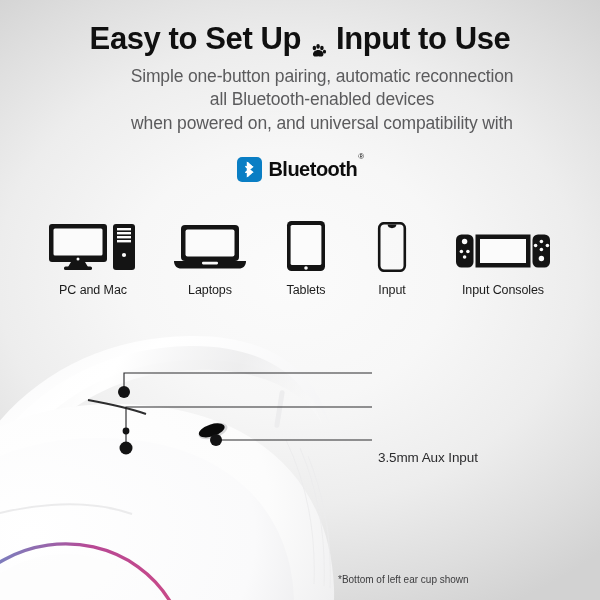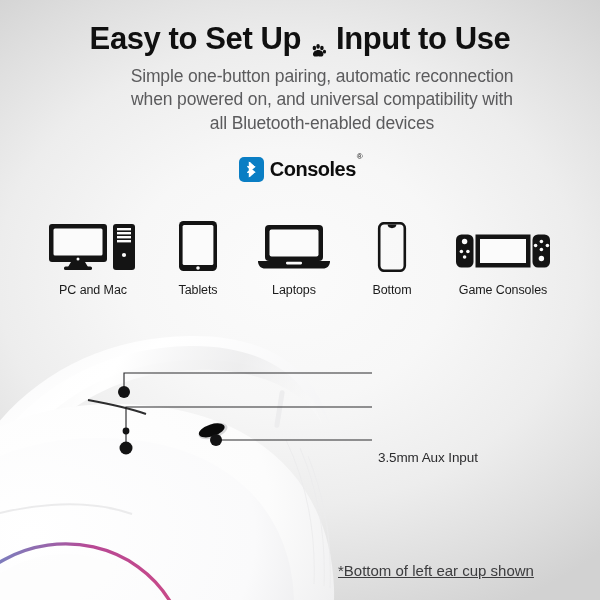--- a/index.html
+++ b/index.html
@@ -121,25 +121,24 @@
     color:#2c2c2e;
     white-space:nowrap;
     letter-spacing:-0.1px;
   }
   .cl-1 { left:378px; top:36px; }
   .cl-2 { left:378px; top:70px; }
   .cl-3 { left:378px; top:120px; }
 
   .footnote {
     position:absolute;
-    left:338px; top:232px;
-    font-size:15px;
+    left:338px; top:244px;
+    font-size:10px;
     color:#3c3c3e;
     white-space:nowrap;
-    text-decoration:underline;
   }
 </style>
 </head>
 <body>
 
 <div id="infographic">
 
   <div class="header">
 
     <div class="title">
@@ -151,37 +150,37 @@
           <ellipse cx="16.8" cy="8.4" rx="2.5" ry="3.1" fill="#101010"></ellipse>
           <ellipse cx="20.4" cy="13.6" rx="2.3" ry="2.7" fill="#101010"></ellipse>
           <path d="M11.6 11.2c4.4 0 7.4 3.1 7.4 6.1 0 2.4-2 3.6-4.2 3.2-1.1-.2-2.1-.5-3.2-.5s-2.1.3-3.2.5c-2.2.4-4.2-.8-4.2-3.2 0-3 3-6.1 7.4-6.1z" fill="#101010"></path>
         </svg>
       </span>
       <span>Input to Use</span>
     </div>
 
     <div class="subtitle">
       <div>Simple one-button pairing, automatic reconnection</div>
+      <div>all Bluetooth-enabled devices</div>
       <div>when powered on, and universal compatibility with</div>
-      <div>all Bluetooth-enabled devices</div>
     </div>
 
     <div class="bt-badge">
       <span class="bt-mark">
         <svg viewBox="0 0 24 24" width="17" height="17">
           <path d="M10.3 3.2v7.0l4.1-3.6-4.1-3.4zm0 10.6v7.0l4.2-3.5-4.2-3.5z
                    M9.0 2.6v18.8l6.9-5.8-4.3-3.6 4.3-3.6L9.0 2.6z
                    M7.0 8.0l9.6 8.0M7.0 16.0l9.6-8.0" stroke="#ffffff" stroke-width="1.7" fill="none" stroke-linecap="round"></path>
           <path d="M10.6 2.8l5.3 4.5-5.3 4.4V2.8zm0 9.0l5.3 4.5-5.3 4.4v-8.9z" fill="#ffffff"></path>
           <path d="M10.6 2.8v18.0" stroke="#ffffff" stroke-width="1.7" stroke-linecap="round"></path>
           <path d="M6.9 7.6l7.9 8.6M6.9 16.2l7.9-8.6" stroke="#ffffff" stroke-width="1.7" fill="none" stroke-linecap="round"></path>
         </svg>
       </span>
       <span class="bt-word">
-        <span>Consoles</span><sup>®</sup>
+        <span>Bluetooth</span><sup>®</sup>
       </span>
     </div>
   </div>
 
   <div class="devices">
 
     <div class="device pc">
       <div class="device-art">
         <svg width="92" height="50" viewBox="0 0 92 50">
           <rect x="2" y="2" width="58" height="38" rx="3" fill="#141414"></rect>
@@ -193,72 +192,72 @@
           <rect x="70" y="6" width="14" height="2.4" fill="#fbfbfb"></rect>
           <rect x="70" y="10" width="14" height="2.4" fill="#fbfbfb"></rect>
           <rect x="70" y="14" width="14" height="2.4" fill="#fbfbfb"></rect>
           <rect x="70" y="18" width="14" height="2.4" fill="#fbfbfb"></rect>
           <circle cx="77" cy="33" r="2.1" fill="#fbfbfb"></circle>
         </svg>
       </div>
       <div class="device-label">PC and Mac</div>
     </div>
 
-    <div class="device tab">
-      <div class="device-art">
-        <svg width="42" height="52" viewBox="0 0 42 52">
-          <rect x="2" y="1" width="38" height="50" rx="4.5" fill="#141414"></rect>
-          <rect x="5.6" y="5" width="30.8" height="40" rx="1.6" fill="#fbfbfb"></rect>
-          <circle cx="21" cy="48" r="1.8" fill="#fbfbfb"></circle>
-        </svg>
-      </div>
-      <div class="device-label">Tablets</div>
-    </div>
-
     <div class="device lap">
       <div class="device-art">
         <svg width="80" height="50" viewBox="0 0 80 50">
           <rect x="11" y="3" width="58" height="36" rx="4" fill="#141414"></rect>
           <rect x="15.5" y="7.5" width="49" height="27" rx="2" fill="#fbfbfb"></rect>
           <path d="M4 39h72c0 5-3.2 7.5-7 7.5H11c-3.8 0-7-2.5-7-7.5z" fill="#141414"></path>
           <rect x="32" y="39.8" width="16" height="2.6" rx="1.1" fill="#fbfbfb"></rect>
         </svg>
       </div>
       <div class="device-label">Laptops</div>
     </div>
 
+    <div class="device tab">
+      <div class="device-art">
+        <svg width="42" height="52" viewBox="0 0 42 52">
+          <rect x="2" y="1" width="38" height="50" rx="4.5" fill="#141414"></rect>
+          <rect x="5.6" y="5" width="30.8" height="40" rx="1.6" fill="#fbfbfb"></rect>
+          <circle cx="21" cy="48" r="1.8" fill="#fbfbfb"></circle>
+        </svg>
+      </div>
+      <div class="device-label">Tablets</div>
+    </div>
+
     <div class="device pho">
       <div class="device-art">
         <svg width="30" height="50" viewBox="0 0 30 50">
           <rect x="2.2" y="1.2" width="25.6" height="47.6" rx="5" fill="none" stroke="#141414" stroke-width="2.6"></rect>
           <path d="M10.6 2.6h8.8c0 2.3-1.9 3.6-4.4 3.6s-4.4-1.3-4.4-3.6z" fill="#141414"></path>
         </svg>
       </div>
-      <div class="device-label">Bottom</div>
+      <div class="device-label">Input</div>
     </div>
 
     <div class="device con">
       <div class="device-art">
         <svg width="96" height="42" viewBox="0 0 96 42">
           <rect x="1" y="4.5" width="17.5" height="33" rx="5.5" fill="#141414"></rect>
           <rect x="77.5" y="4.5" width="17.5" height="33" rx="5.5" fill="#141414"></rect>
           <circle cx="9.6" cy="11.5" r="2.7" fill="#fbfbfb"></circle>
           <circle cx="6.4" cy="21.5" r="1.8" fill="#fbfbfb"></circle>
           <circle cx="12.9" cy="21.5" r="1.8" fill="#fbfbfb"></circle>
           <circle cx="9.6" cy="27" r="1.8" fill="#fbfbfb"></circle>
           <circle cx="86.4" cy="11.5" r="1.8" fill="#fbfbfb"></circle>
           <circle cx="92.4" cy="15.5" r="1.8" fill="#fbfbfb"></circle>
           <circle cx="80.6" cy="15.5" r="1.8" fill="#fbfbfb"></circle>
           <circle cx="86.4" cy="19.5" r="1.8" fill="#fbfbfb"></circle>
           <circle cx="86.4" cy="28.5" r="2.7" fill="#fbfbfb"></circle>
           <rect x="20.5" y="4.5" width="55" height="33" fill="#141414"></rect>
           <rect x="25" y="9" width="46" height="24" fill="#fbfbfb"></rect>
         </svg>
       </div>
-      <div class="device-label">Game Consoles</div>
+      <div class="device-label">Input Consoles</div>
     </div>
   </div>
 
   <div class="product-layer">
     <svg class="product-svg" width="600" height="270" viewBox="0 0 600 270">
       <defs>
         <radialGradient id="cupOuter" cx="38%" cy="28%" r="82%">
           <stop offset="0%" stop-color="#ffffff"></stop>
           <stop offset="58%" stop-color="#fcfcfc"></stop>
           <stop offset="82%" stop-color="#f0f0f1"></stop>

